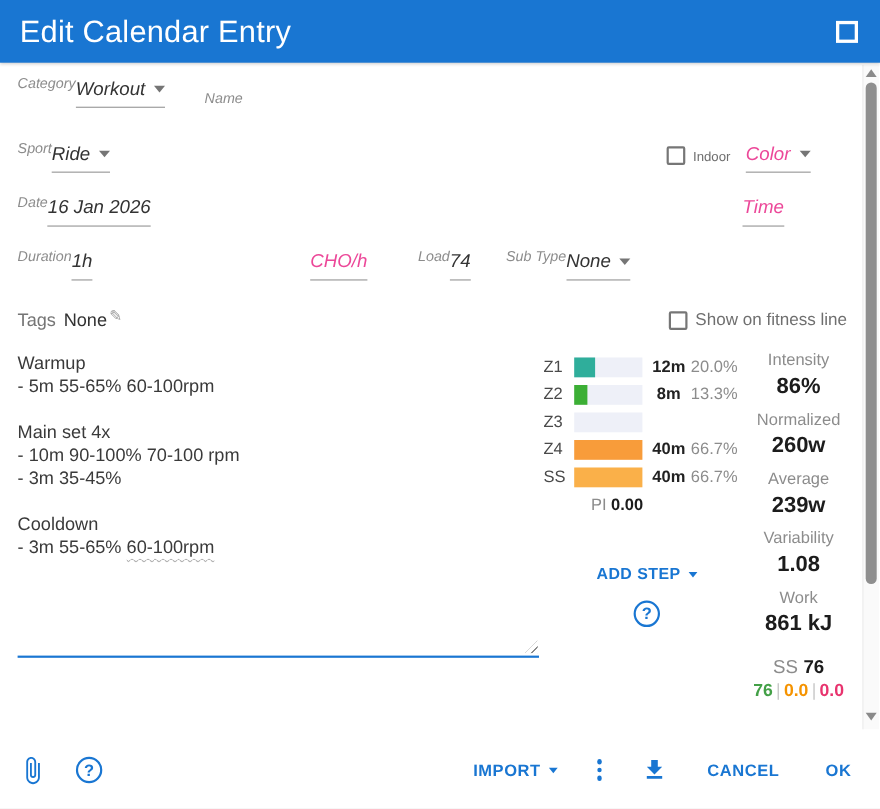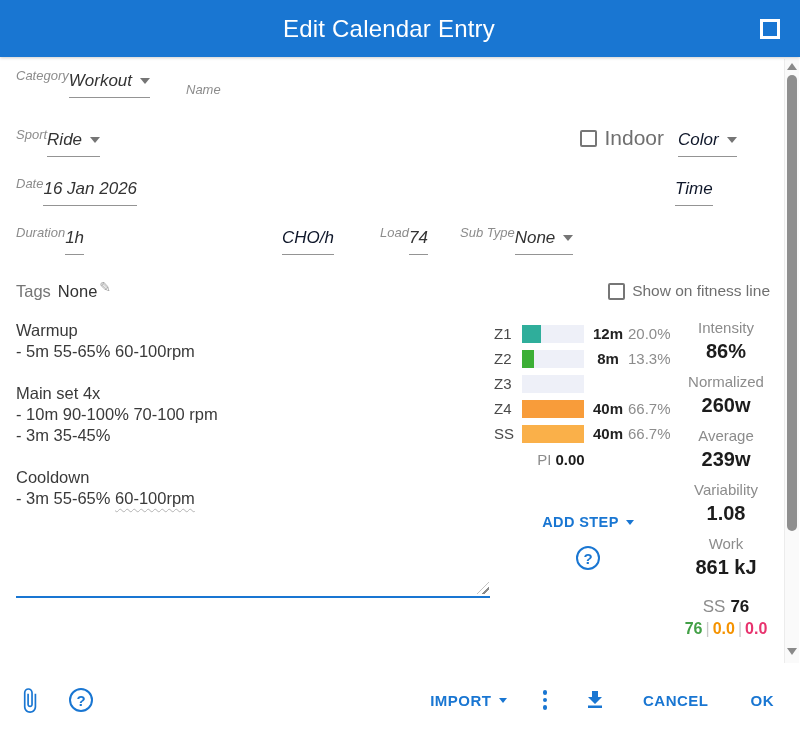--- a/index.html
+++ b/index.html
@@ -2,43 +2,43 @@
 <html><head>
 <meta charset="utf-8">
 <style>
   * { margin:0; padding:0; box-sizing:border-box; }
   html,body { background:#fff; }
   body { font-family:"Liberation Sans", sans-serif; }
   .dialog { position:relative; width:800px; height:735px; background:#fff; overflow:hidden; outline:1px solid #dcdcdc; }
 
   
   .hdr { height:57px; background:#1976d2; display:flex; align-items:center; padding:0 20px 0 18px; box-shadow:0 1px 3px rgba(0,0,0,.2); position:relative; z-index:3; }
-  .hdr-title { color:#fff; font-size:24px; font-weight:500; letter-spacing:.2px; flex:1;text-align:center; }
+  .hdr-title { color:#fff; font-size:28px; font-weight:500; letter-spacing:.2px; flex:1; }
   .max-btn { width:20px; height:20px; border:3px solid #fff; background:transparent; cursor:pointer; }
 
   
   .content { position:absolute; top:57px; left:0; right:0; bottom:70px; padding:8px 30px 0 16px; }
 
   .row { display:flex; align-items:flex-end; }
   .field { display:flex; flex-direction:row;font-style:italic; }
   .flabel { font-size:13px; color:#8c8c8c; height:17px; line-height:17px; }
   .fvalue { font-size:17px; color:#333; padding:4px 0 6px; border-bottom:1px solid #949494; display:flex; align-items:center; min-height:28px; white-space:nowrap;gap:8px; }
-  .placeholder { color:#0f172a; }
+  .placeholder { color:#ec4899; }
   .tri { width:0; height:0; border-left:5px solid transparent; border-right:5px solid transparent; border-top:6px solid #757575; display:inline-block; }
   .push { margin-left:auto; }
 
   .row1 { margin-top:2px; }
   .f-category { width:150px; }
   .f-name { flex:1; margin-left:20px; }
 
   .row2 { margin-top:28px; }
   .f-sport { flex:1; }
   .chk-wrap { display:flex; align-items:center; padding:0 0 7px; margin-left:14px; cursor:pointer; }
   .chk { width:17px; height:17px; border:2px solid #767676; border-radius:2px; background:#fff; }
-  .chk-label { font-size:21px; color:#6f6f6f; margin-left:7px; white-space:nowrap; }
+  .chk-label { font-size:12px; color:#6f6f6f; margin-left:7px; white-space:nowrap; }
   .f-color { width:92px; margin-left:14px; }
 
   .row3 { margin-top:18px; }
   .f-date { flex:1; }
   .f-time { width:95px; margin-left:16px; }
 
   .row4 { margin-top:18px; }
   .f-duration { width:250px; }
   .f-cho { width:82px; margin-left:16px; }
   .f-load { width:58px; margin-left:16px; }

